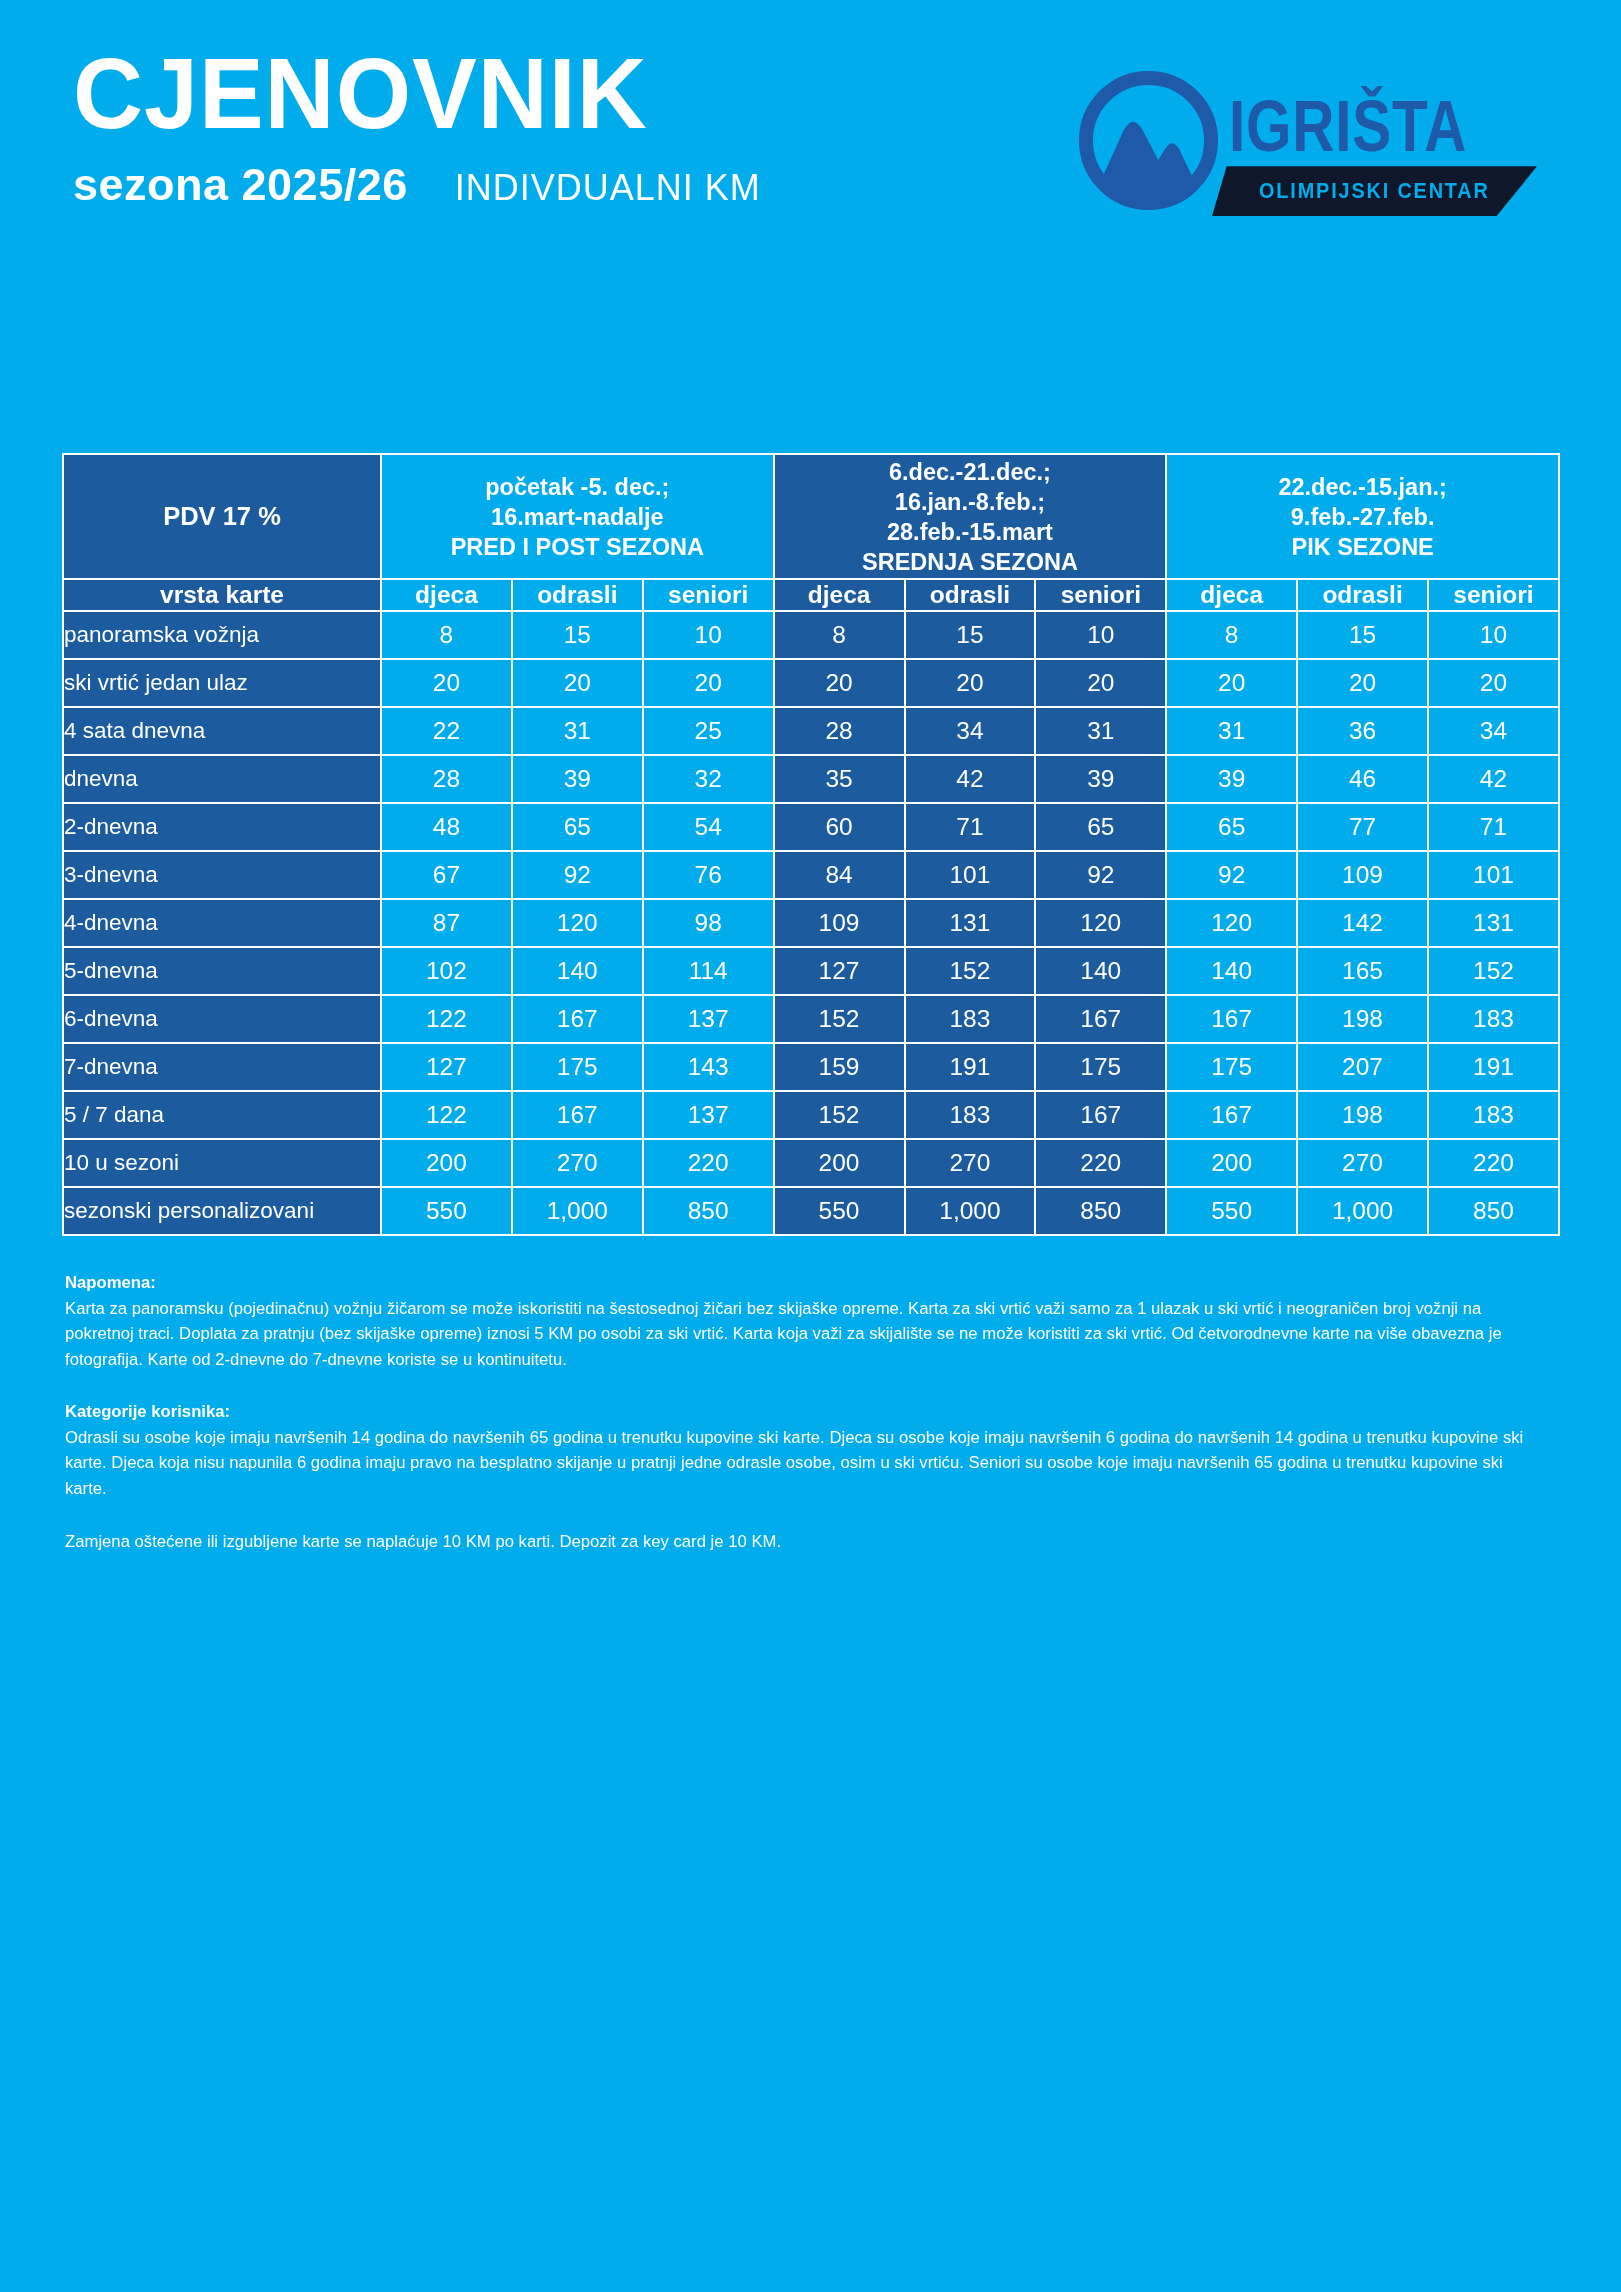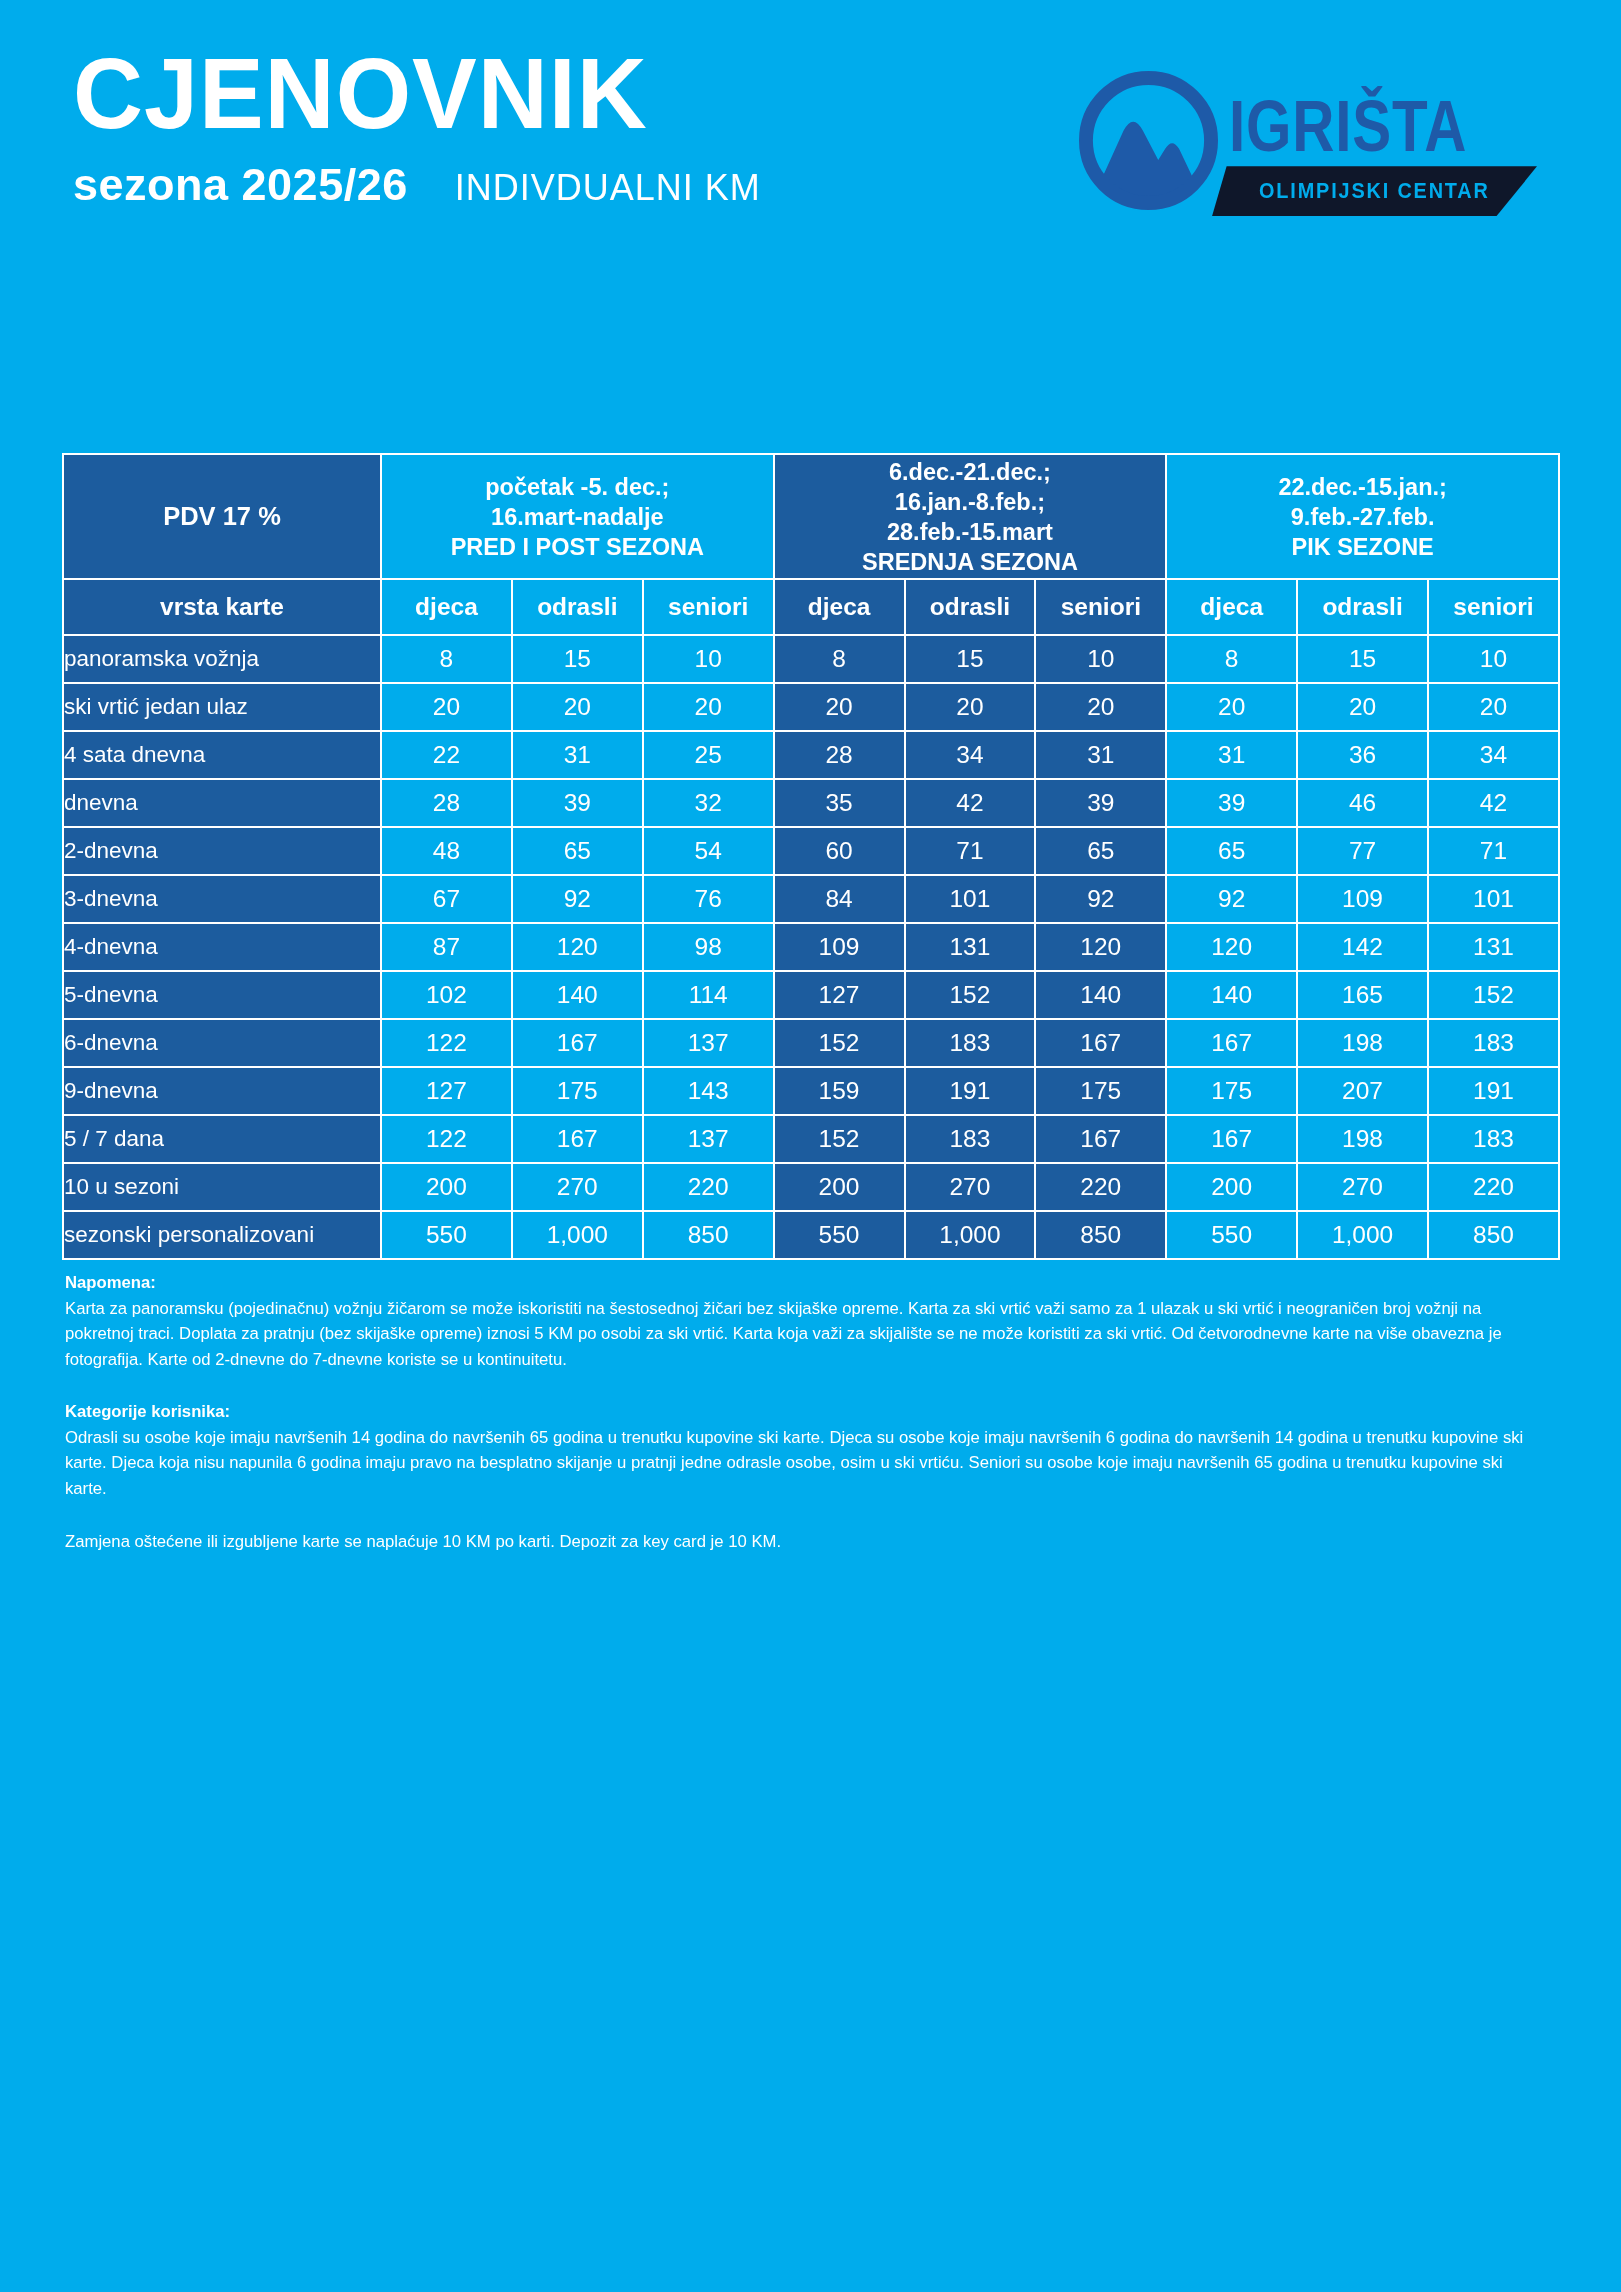--- a/index.html
+++ b/index.html
@@ -47,21 +47,21 @@
     width:1498px;table-layout:fixed;border-collapse:collapse;
   }
   table.price col.c-label{width:318px;}
   table.price th,table.price td{
     border:2.9px solid #ffffff;color:#ffffff;padding:0;
     overflow:hidden;
   }
   .dark{background:#1C5C9E;}
   .light{background:#00ACEC;}
   tr.group-row{height:125px;}
-  tr.subhead-row{height:56px;}
+  tr.subhead-row{height:32px;}
   tr.data-row{height:48px;border-radius:11px;}
   th.vat{font-size:25.5px;font-weight:bold;text-align:center;}
   th.group{font-size:23.5px;font-weight:bold;text-align:center;line-height:30px;}
   th.subhead{font-size:24.5px;font-weight:bold;text-align:center;}
   td.label{font-size:22.5px;font-weight:normal;text-align:left;padding-left:13.7px;}
   td.value{font-size:24.5px;font-weight:normal;text-align:center;}
 
   
   .notes{position:absolute;left:65px;top:1270px;width:1500px;}
   .note-head{font-size:16.7px;font-weight:bold;line-height:25.5px;}
@@ -250,21 +250,21 @@
         <td class="value light">167</td>
         <td class="value light">137</td>
         <td class="value dark">152</td>
         <td class="value dark">183</td>
         <td class="value dark">167</td>
         <td class="value light">167</td>
         <td class="value light">198</td>
         <td class="value light">183</td>
       </tr>
       <tr class="data-row">
-        <td class="label dark">9-dnevna</td>
+        <td class="label dark">7-dnevna</td>
         <td class="value light">127</td>
         <td class="value light">175</td>
         <td class="value light">143</td>
         <td class="value dark">159</td>
         <td class="value dark">191</td>
         <td class="value dark">175</td>
         <td class="value light">175</td>
         <td class="value light">207</td>
         <td class="value light">191</td>
       </tr>

